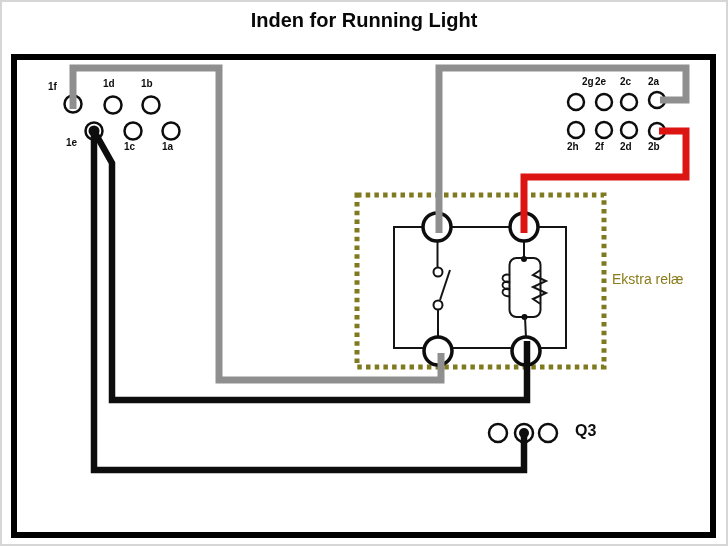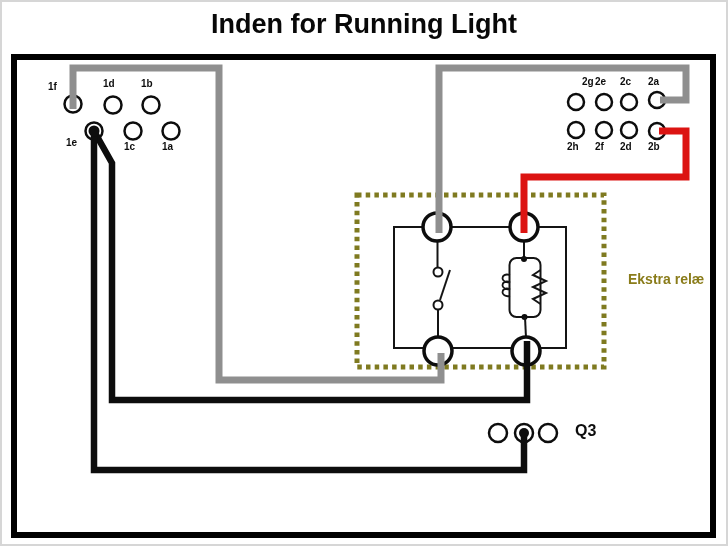--- a/index.html
+++ b/index.html
@@ -12,40 +12,39 @@
   }
   .outer-border{
     position:absolute;inset:0;
     border:2px solid #d6d6d6;
     pointer-events:none;
     box-sizing:border-box;
   }
   .page-title{
     position:absolute;left:0;top:9px;width:100%;
     text-align:center;
-    font-size:27px;font-weight:bold;color:#080808;
+    font-size:20px;font-weight:bold;color:#080808;
     letter-spacing:0px;
   }
   .diagram-frame{
     position:absolute;left:11px;top:54px;width:705px;height:484px;
     border:6px solid var(--frame-black,#000);
     box-sizing:border-box;
   }
   svg{position:absolute;left:0;top:0;}
   .pin-label{
     position:absolute;
     font-size:10px;font-weight:bold;color:#0d0d0d;
     white-space:nowrap;
   }
   .relay-label{
     position:absolute;left:612px;top:271px;
-    font-size:14px;font-weight:bold;
+    font-size:14px;font-weight:normal;
     color:var(--relay-label-olive,#8a7c1a);
     white-space:nowrap;
-    margin-left:16px;
   }
   .q3-label{position:absolute;left:575px;top:422px;font-size:16px;font-weight:bold;color:#0d0d0d;}
   .wire{fill:none;stroke-linejoin:miter;stroke-linecap:butt;}
   .wire-gray{stroke:var(--wire-gray,#8f8f8f);stroke-width:7;}
   .wire-red{stroke:var(--wire-red,#dc1412);stroke-width:7;}
   .wire-black{stroke:var(--wire-black,#0d0d0d);stroke-width:6.5;}
   .pin{fill:#ffffff;stroke:var(--pin-stroke,#0d0d0d);stroke-width:2.5;}
   .terminal{fill:#ffffff;stroke:var(--pin-stroke,#0d0d0d);stroke-width:3.5;}
   .thin{fill:none;stroke:#141414;stroke-width:2;}
   .dot{fill:var(--wire-black,#0d0d0d);stroke:none;}

